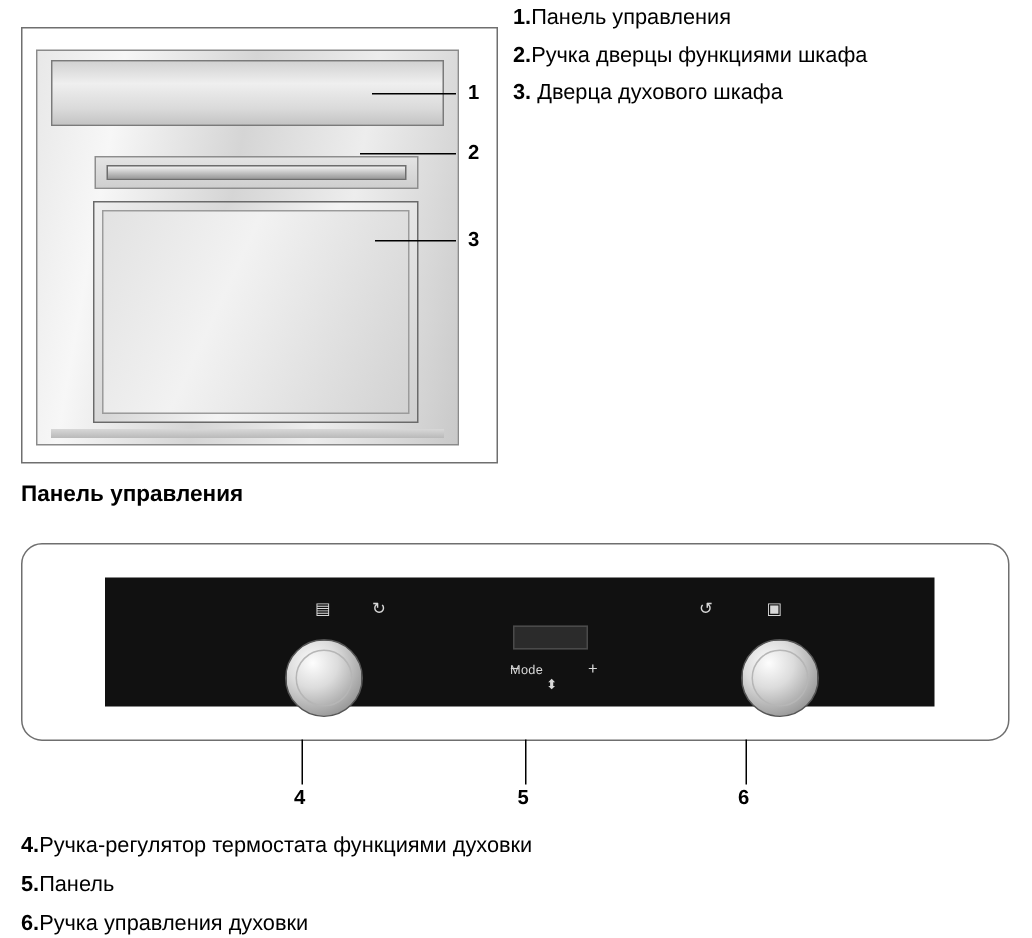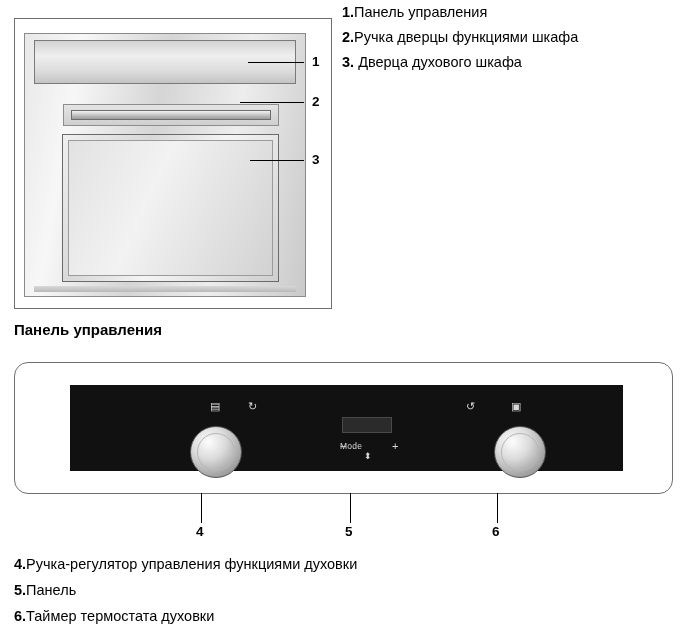--- a/index.html
+++ b/index.html
@@ -289,21 +289,21 @@
 <div class="cp-num" style="left:196px; top:524px;">4</div>
 
 <div class="cp-lead" style="left:350px; top:493px; height:30px;"></div>
 <div class="cp-num" style="left:345px; top:524px;">5</div>
 
 <div class="cp-lead" style="left:497px; top:493px; height:30px;"></div>
 <div class="cp-num" style="left:492px; top:524px;">6</div>
 
 <div class="bottom-legend">
   <div class="legend-item">
-    <span class="num">4.</span><span>Ручка-регулятор управления функциями духовки</span>
+    <span class="num">4.</span><span>Ручка-регулятор термостата функциями духовки</span>
   </div>
   <div class="legend-item">
     <span class="num">5.</span><span>Панель</span>
   </div>
   <div class="legend-item">
-    <span class="num">6.</span><span>Таймер термостата духовки</span>
+    <span class="num">6.</span><span>Ручка управления духовки</span>
   </div>
 </div>
 
 </body></html>

